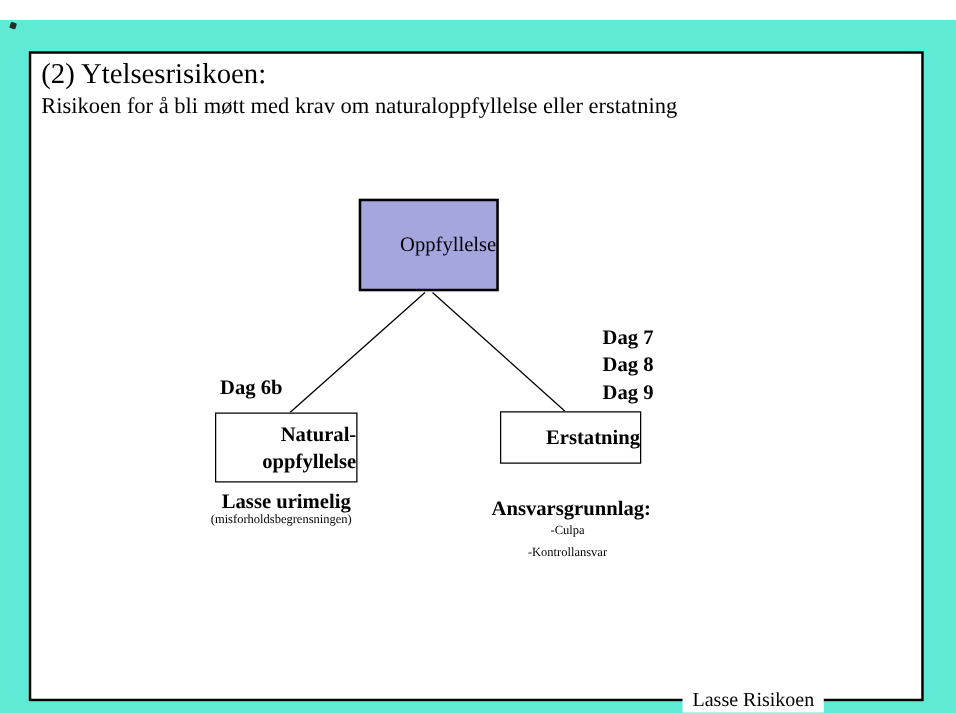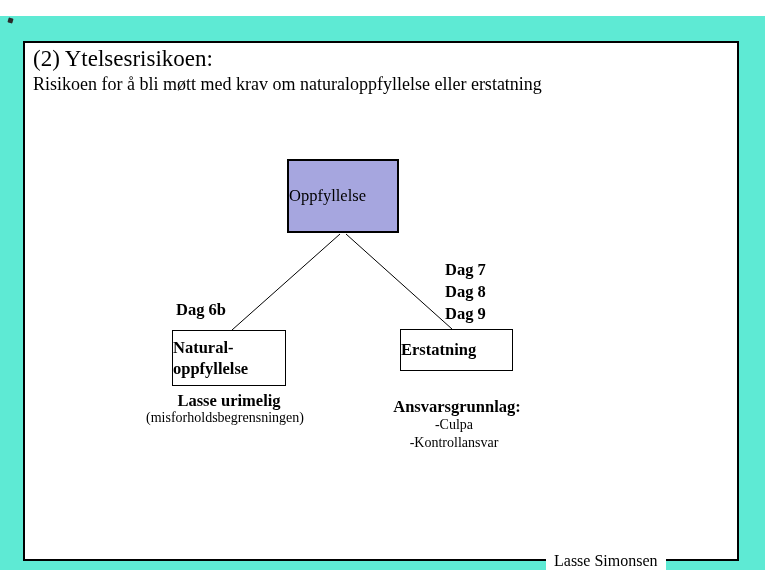--- a/index.html
+++ b/index.html
@@ -62,21 +62,21 @@
     height: 570px;
     pointer-events: none;
   }
   .node {
     position: absolute;
     box-sizing: border-box;
     border: 1.5px solid #000000;
     background: #ffffff;
     display: flex;
     flex-direction: column;
-    align-items: flex-start;
+    align-items: flex-end;
     justify-content: center;
     text-align: center;
     font-size: 16.5px;
   }
   .node.root {
     left: 287px;
     top: 143px;
     width: 112px;
     height: 74px;
     border-width: 2px;
@@ -101,37 +101,37 @@
     position: absolute;
     font-size: 16.5px;
     font-weight: bold;
     white-space: nowrap;
   }
   .day-left {
     left: 176px;
     top: 284px;
   }
   .day-right {
-    left: 445px;
+    left: 482px;
     top: 243px;
     line-height: 22px;
   }
   .caption-bold {
     position: absolute;
     width: 200px;
     text-align: center;
     font-size: 16.5px;
     font-weight: bold;
     white-space: nowrap;
   }
   .caption-regular {
     position: absolute;
     width: 200px;
     text-align: center;
-    font-size: 14px;
+    font-size: 10px;
     white-space: nowrap;
   }
   .cap-ikke { left: 129px; top: 375px; }
   .cap-misforhold { left: 125px; top: 394px; }
   .cap-ansvar { left: 357px; top: 381px; }
   .cap-ansvar-items { left: 354px; top: 400px; line-height: 18px; }
   .footer-credit {
     position: absolute;
     left: 546px;
     top: 535px;
@@ -183,15 +183,15 @@
 
   <div class="caption-bold cap-ikke">Lasse urimelig</div>
   <div class="caption-regular cap-misforhold">(misforholdsbegrensningen)</div>
 
   <div class="caption-bold cap-ansvar">Ansvarsgrunnlag:</div>
   <div class="caption-regular cap-ansvar-items">
     <div>-Culpa</div>
     <div>-Kontrollansvar</div>
   </div>
 
-  <div class="footer-credit">Lasse Simonsen</div>
+  <div class="footer-credit">Lasse Risikoen</div>
 
 </div>
 
 </body></html>

